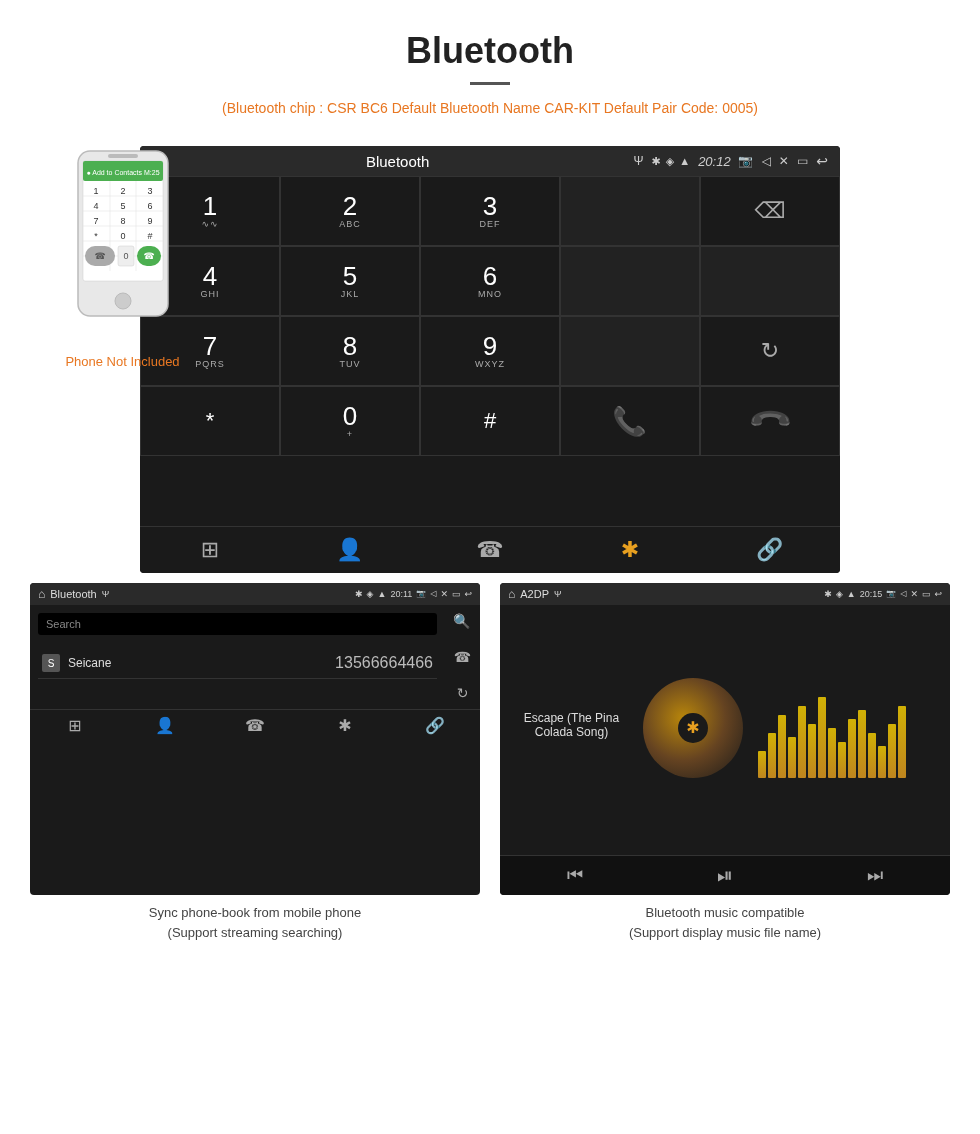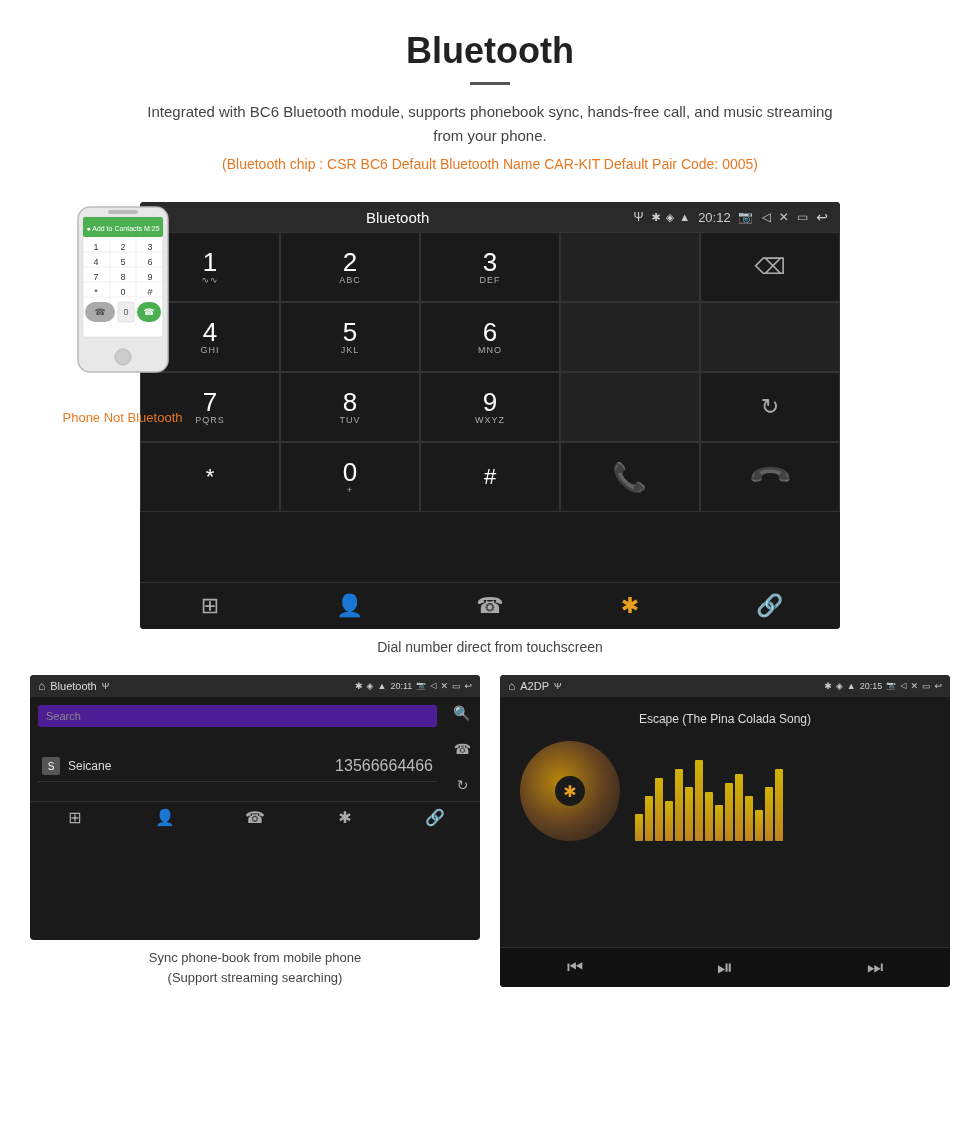--- a/index.html
+++ b/index.html
@@ -163,26 +163,26 @@
       color: #ccc;
       font-size: 10px;
       gap: 5px;
     }
     .mini-statusbar-title { font-size: 11px; color: #ddd; }
     .mini-statusbar-right { margin-left: auto; display: flex; gap: 4px; font-size: 9px; color: #ccc; }
 
     
     .phonebook-content { padding: 8px; }
     .search-bar {
-      background: #4c1d95;
+      background: #000000;
       border-radius: 3px;
       padding: 5px 8px;
       color: #888;
       font-size: 11px;
-      margin-bottom: 24px;
+      margin-bottom: 13px;
     }
     .contact-row {
       display: flex;
       align-items: center;
       padding: 6px 4px;
       border-bottom: 1px solid #333;
       color: #ddd;
       font-size: 12px;
       gap: 8px;
     }
@@ -229,21 +229,21 @@
       justify-content: center;
       color: #aaa;
       font-size: 16px;
       cursor: pointer;
     }
     .mini-bottom-item.active { color: #e8a020; }
 
     
     .music-content {
       display: flex;
-      flex-direction: column;
+      flex-direction: row;
       align-items: center;
       padding: 15px 10px 10px;
       background: #1a1a1a;
       min-height: 250px;
     }
     .music-title {
       color: #ddd;
       font-size: 12px;
       margin-bottom: 15px;
       text-align: center;
@@ -291,21 +291,20 @@
       margin-top: 8px;
       line-height: 1.5;
     }
   </style>
 </head>
 <body>
 
 <div class="page-header">
   <h1 class="page-title">Bluetooth</h1>
   <div class="title-divider"></div>
-  <p class="page-description">Integrated with BC6 Bluetooth module, supports phonebook sync, hands-free call, and music streaming from your phone.</p>
   <div class="bluetooth-specs">(Bluetooth chip : CSR BC6    Default Bluetooth Name CAR-KIT    Default Pair Code: 0005)</div>
 </div>
 
 <div class="main-content">
 
   <div style="position:absolute; left:30px; top:0; width:185px; text-align:center;">
     <svg width="120" height="200" viewBox="0 0 120 200">
 
       <rect x="15" y="5" width="90" height="165" rx="12" ry="12" fill="#e8e8e8" stroke="#bbb" stroke-width="1.5"></rect>
       <rect x="20" y="15" width="80" height="120" rx="2" fill="#fff" stroke="#ccc" stroke-width="0.5"></rect>
@@ -338,36 +337,36 @@
       <text x="37" y="113" text-anchor="middle" fill="#555" font-size="9">☎</text>
       <rect x="55" y="100" width="16" height="20" rx="2" fill="#eee" stroke="#ccc" stroke-width="0.5"></rect>
       <text x="63" y="113" text-anchor="middle" fill="#555" font-size="9">0</text>
       <rect x="74" y="100" width="24" height="20" rx="10" fill="#4caf50"></rect>
       <text x="86" y="113" text-anchor="middle" fill="white" font-size="9">☎</text>
 
       <circle cx="60" cy="155" r="8" fill="#ccc" stroke="#bbb" stroke-width="1"></circle>
 
       <rect x="45" y="8" width="30" height="4" rx="2" fill="#bbb"></rect>
     </svg>
-    <div class="phone-not-included" style="color:#e87722; font-size:13px; margin-top:4px;">Phone Not Bluetooth</div>
+    <div class="phone-not-included" style="color:#e87722; font-size:13px; margin-top:4px;">Phone Not Included</div>
   </div>
 
   <div class="dial-section">
     <div class="dial-screen">
 
       <div class="screen-statusbar">
         <span style="font-size:16px;">⌂</span>
         <span class="statusbar-title">Bluetooth</span>
         <span style="font-size:12px;">Ψ</span>
         <span style="display:flex;gap:5px;font-size:11px;">
           <span>✱</span>
           <span>◈</span>
           <span>▲</span>
         </span>
-        <span style="font-size:13px;">20:12</span>
+        <span style="font-size:13px;font-style:italic;">20:12</span>
         <span style="font-size:12px;">📷</span>
         <span style="font-size:12px;">◁</span>
         <span style="font-size:12px;">✕</span>
         <span style="font-size:12px;">▭</span>
         <span style="font-size:14px;">↩</span>
       </div>
 
       <div class="dialpad-area">
 
         <div class="dial-cell">
@@ -440,21 +439,20 @@
       <div class="bottom-bar">
         <div class="bottom-bar-item">⊞</div>
         <div class="bottom-bar-item">👤</div>
         <div class="bottom-bar-item">☎</div>
         <div class="bottom-bar-item" style="color:#e8a020;">✱</div>
         <div class="bottom-bar-item">🔗</div>
       </div>
     </div>
   </div>
 
-  <div class="dial-caption">Dial number direct from touchscreen</div>
 </div>
 
 <div class="bottom-screens">
 
   <div class="bottom-screen-wrap">
     <div class="mini-screen">
 
       <div class="mini-statusbar">
         <span style="font-size:12px;">⌂</span>
         <span class="mini-statusbar-title">Bluetooth</span>
@@ -554,15 +552,19 @@
             </div>
         </div>
       </div>
 
       <div class="music-bottom-bar">
         <div class="music-btn">⏮</div>
         <div class="music-btn" style="font-size:20px;">⏯</div>
         <div class="music-btn">⏭</div>
       </div>
     </div>
+    <div class="screen-caption">
+      <span>Bluetooth music compatible</span><br>
+      <span>(Support display music file name)</span>
+    </div>
   </div>
 
 </div>
 
 </body></html>

